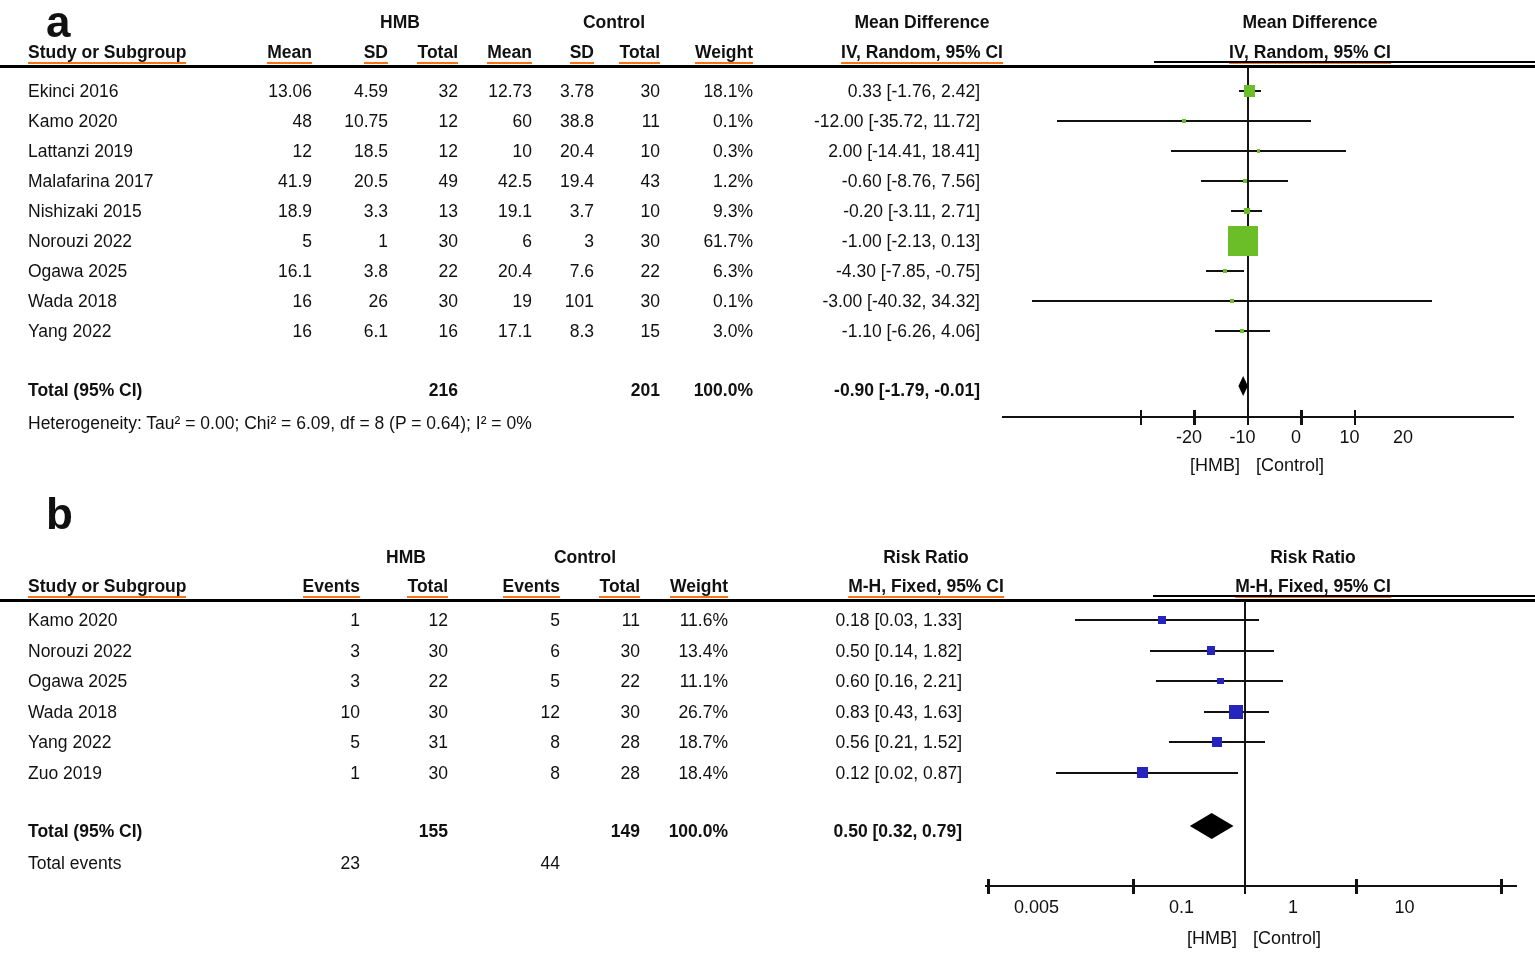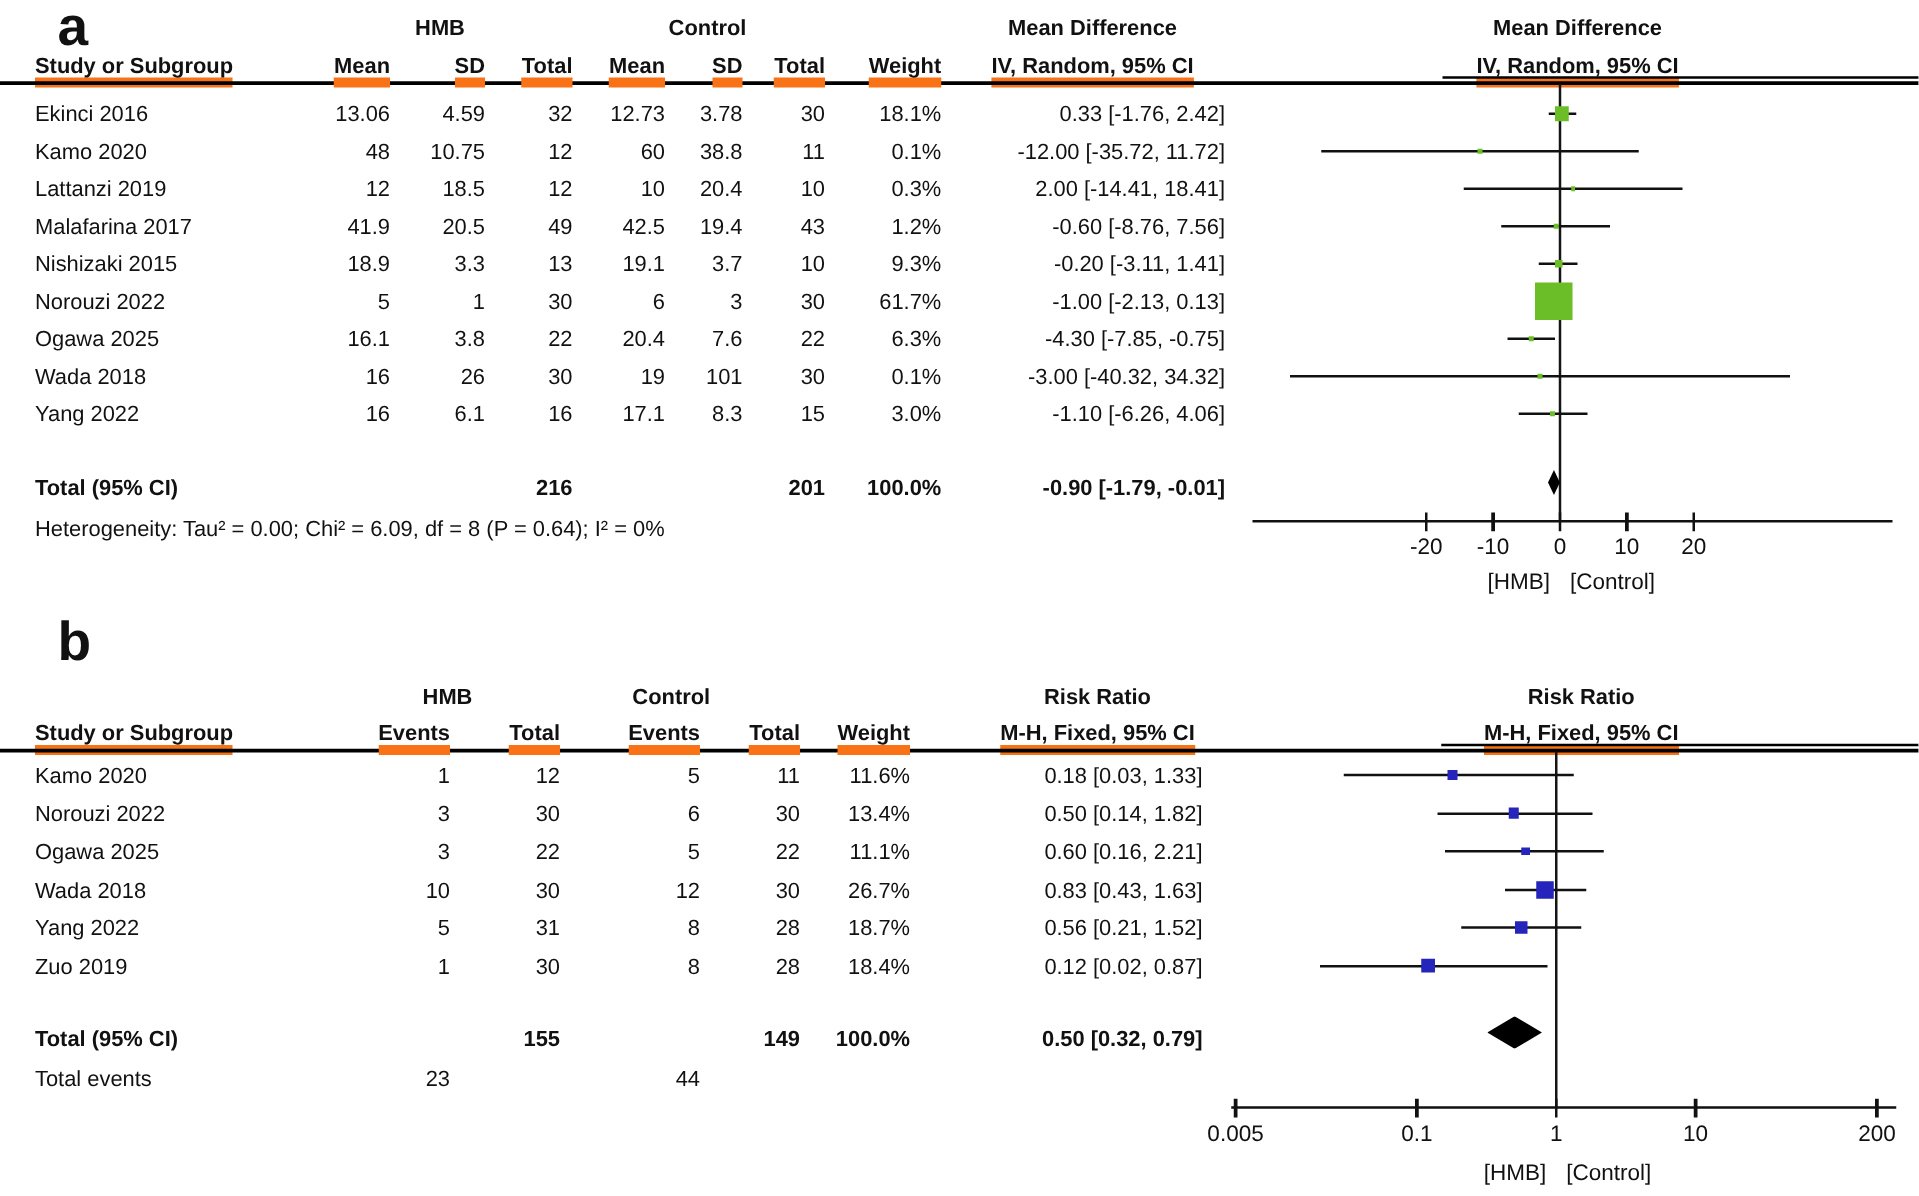--- a/index.html
+++ b/index.html
@@ -1,22 +1,22 @@
 <!DOCTYPE html>
 <html><head>
 <meta charset="utf-8">
 <style>
   html,body{margin:0;padding:0;background:#fff;}
   #fig{position:relative;width:1535px;height:957px;background:#ffffff;
        font-family:"Liberation Sans",sans-serif;color:#111;overflow:hidden;}
   .t{position:absolute;white-space:nowrap;font-size:17.5px;line-height:20px;}
   .b{font-weight:bold;}
   .r{text-align:right;}
-  .c{transform:translateX(-50%);}
-  .u{border-bottom:8px solid #f97316;text-align:right;}
+  .c{transform:translateX(-50%);margin-left:48px;}
+  .u{border-bottom:2px solid #f97316;text-align:right;}
   .panel-label{font-size:44px;font-weight:bold;line-height:44px;}
   .axis-font{font-size:18px;}
   .hline{position:absolute;background:#000;}
   .vline{position:absolute;background:#151515;}
   
   #a-label{left:46px;top:0px;}
   #a-group1{left:352px;top:12px;}
   #a-group2{left:566px;top:12px;}
   #a-eff-left{left:874px;top:12px;}
   #a-eff-right{left:1262px;top:12px;}
@@ -151,21 +151,21 @@
     <div style="position: absolute; left: 1201.13px; top: 180px; width: 87.312px; height: 2.2px; background: rgb(17, 17, 17);"></div>
     <div style="position: absolute; left: 1242.99px; top: 179.2px; width: 3.6px; height: 3.6px; background: rgb(108, 190, 40);"></div>
     <span class="t" style="left: 28px; top: 201px;">Nishizaki 2015</span>
     <span class="t r" style="right: 1223px; top: 201px;">18.9</span>
     <span class="t r" style="right: 1147px; top: 201px;">3.3</span>
     <span class="t r" style="right: 1077px; top: 201px;">13</span>
     <span class="t r" style="right: 1003px; top: 201px;">19.1</span>
     <span class="t r" style="right: 941px; top: 201px;">3.7</span>
     <span class="t r" style="right: 875px; top: 201px;">10</span>
     <span class="t r" style="right: 782px; top: 201px;">9.3%</span>
-    <span class="t r" style="right: 555px; top: 201px;">-0.20 [-3.11, 1.41]</span>
+    <span class="t r" style="right: 555px; top: 201px;">-0.20 [-3.11, 2.71]</span>
     <div style="position: absolute; left: 1231.36px; top: 210px; width: 31.137px; height: 2.2px; background: rgb(17, 17, 17);"></div>
     <div style="position: absolute; left: 1243.63px; top: 207.699px; width: 6.60206px; height: 6.60206px; background: rgb(108, 190, 40);"></div>
     <span class="t" style="left: 28px; top: 231px;">Norouzi 2022</span>
     <span class="t r" style="right: 1223px; top: 231px;">5</span>
     <span class="t r" style="right: 1147px; top: 231px;">1</span>
     <span class="t r" style="right: 1077px; top: 231px;">30</span>
     <span class="t r" style="right: 1003px; top: 231px;">6</span>
     <span class="t r" style="right: 941px; top: 231px;">3</span>
     <span class="t r" style="right: 875px; top: 231px;">30</span>
     <span class="t r" style="right: 782px; top: 231px;">61.7%</span>

